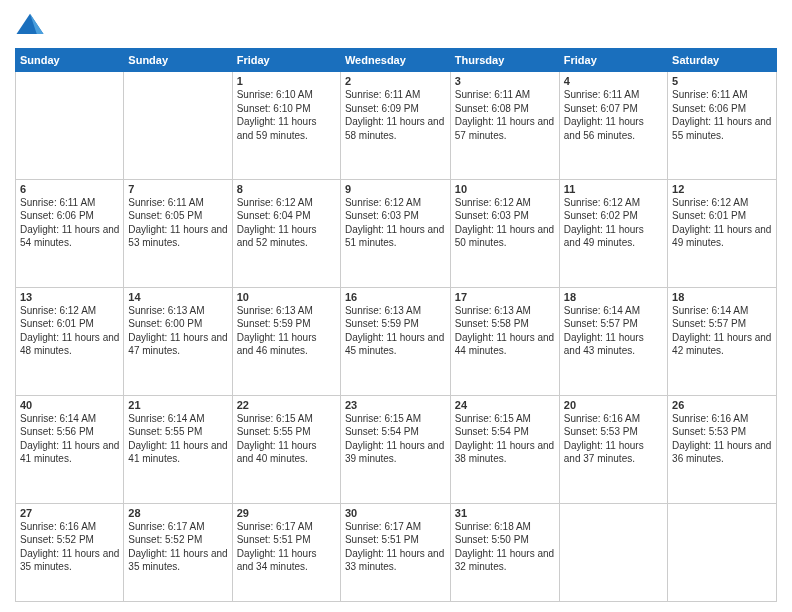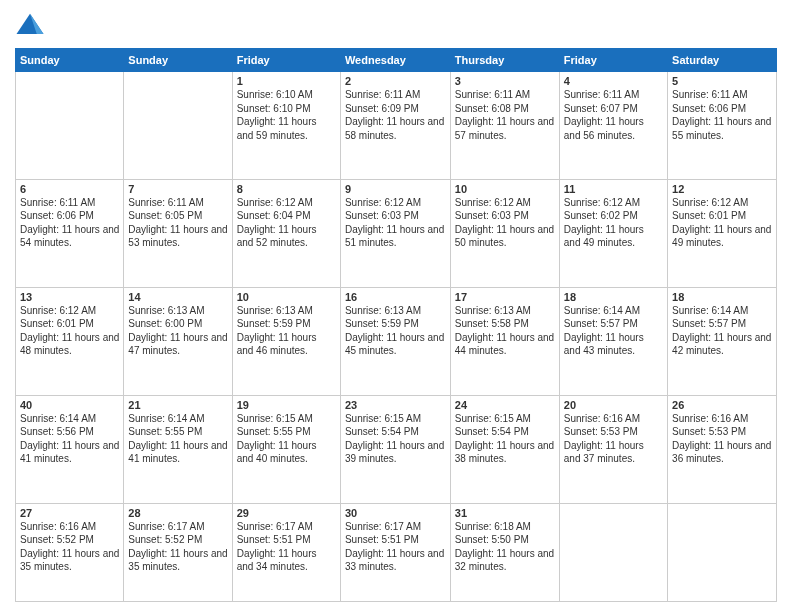--- a/index.html
+++ b/index.html
@@ -222,21 +222,21 @@
         <tr>
           <td>
             <span class="day-num">40</span>
             <div class="cell-content">Sunrise: 6:14 AM<br>Sunset: 5:56 PM<br>Daylight: 11 hours and 41 minutes.</div>
           </td>
           <td>
             <span class="day-num">21</span>
             <div class="cell-content">Sunrise: 6:14 AM<br>Sunset: 5:55 PM<br>Daylight: 11 hours and 41 minutes.</div>
           </td>
           <td>
-            <span class="day-num">19</span>
+            <span class="day-num">22</span>
             <div class="cell-content">Sunrise: 6:15 AM<br>Sunset: 5:55 PM<br>Daylight: 11 hours and 40 minutes.</div>
           </td>
           <td>
             <span class="day-num">23</span>
             <div class="cell-content">Sunrise: 6:15 AM<br>Sunset: 5:54 PM<br>Daylight: 11 hours and 39 minutes.</div>
           </td>
           <td>
             <span class="day-num">24</span>
             <div class="cell-content">Sunrise: 6:15 AM<br>Sunset: 5:54 PM<br>Daylight: 11 hours and 38 minutes.</div>
           </td>

